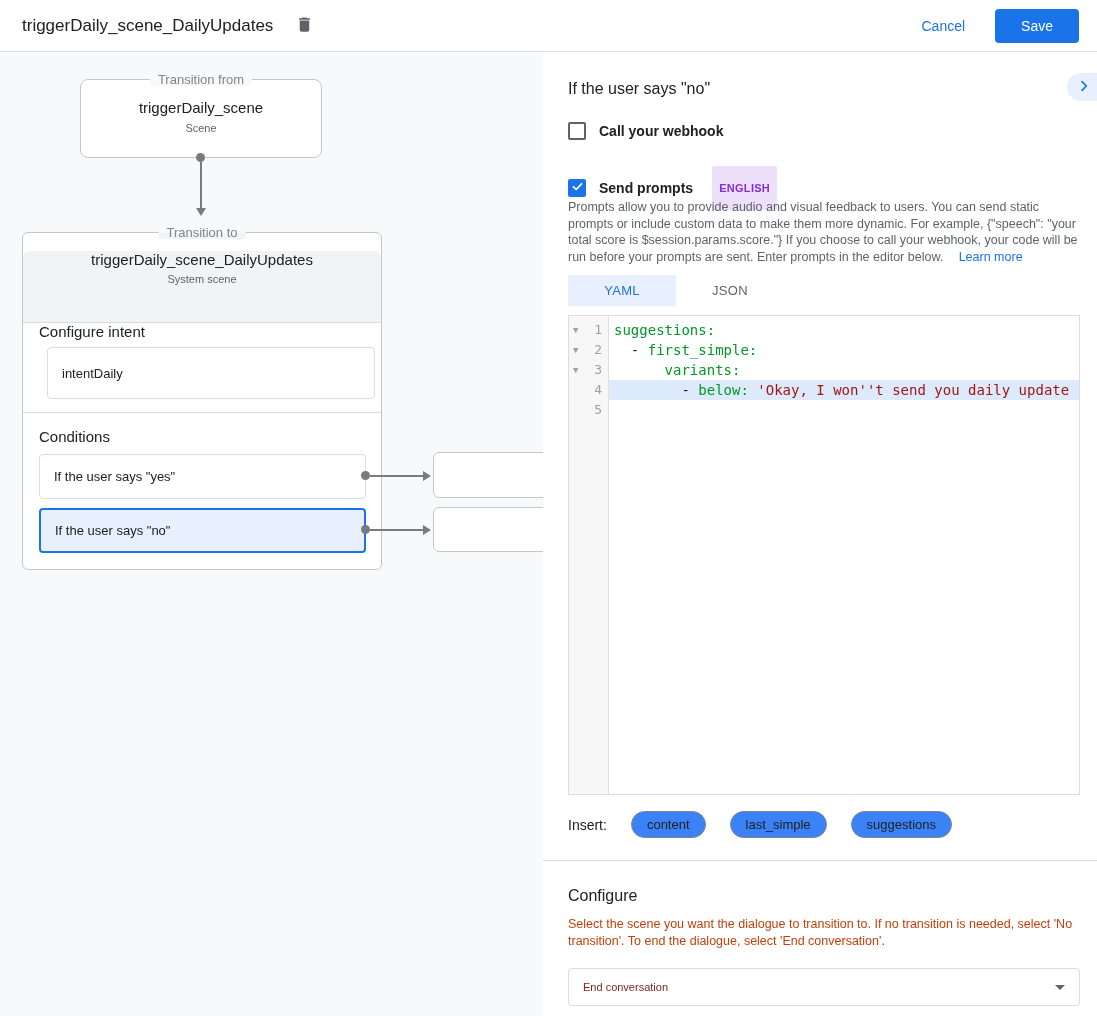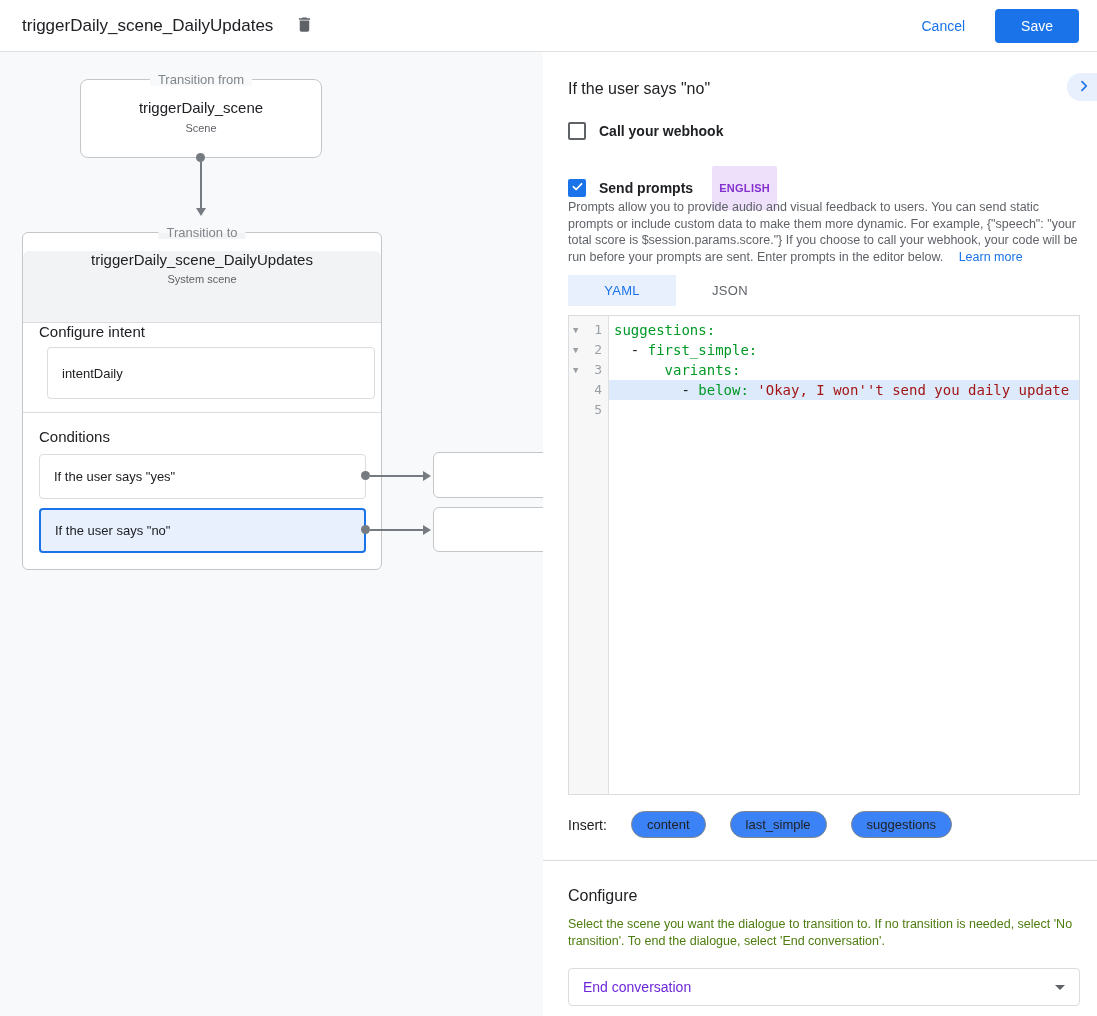--- a/index.html
+++ b/index.html
@@ -97,24 +97,24 @@
   .tok-plain { color:#202124; }
   .tok-str { color:#a31515; }
 
   .insert-row { position:absolute; left:25px; top:759px; display:flex; align-items:center; gap:24px; }
   .insert-label { font-size:14px; color:#202124; }
   .chip { border:1px solid #80868b; border-radius:14px; padding:5px 15px; font-size:13px; color:#202124;
           background:#3b82f6; cursor:pointer; font-family:inherit; }
 
   .panel-divider { position:absolute; left:0; top:808px; width:100%; height:1px; background:#dadce0; }
   .t-title { position:absolute; left:25px; top:835px; font-size:16px; color:#202124; }
-  .t-desc { position:absolute; left:25px; top:864px; width:518px; font-size:12.5px; line-height:16.5px; color:#4d7c0f; }
+  .t-desc { position:absolute; left:25px; top:864px; width:518px; font-size:12.5px; line-height:16.5px; color:#c2410c; }
   .dropdown { position:absolute; left:25px; top:916px; width:512px; height:38px; border:1px solid #dadce0;
               border-radius:4px; background:#fff; display:flex; align-items:center; padding:0 14px;
-              font-size:14px; color:#6d28d9; cursor:pointer; justify-content:space-between; }
+              font-size:11px; color:#7f1d1d; cursor:pointer; justify-content:space-between; }
   .caret { width:0; height:0; border-left:5px solid transparent; border-right:5px solid transparent;
            border-top:5px solid #5f6368; }
 </style>
 </head>
 <body>
 
 <div class="app">
 
   <div class="topbar">
     <div class="title-group">

